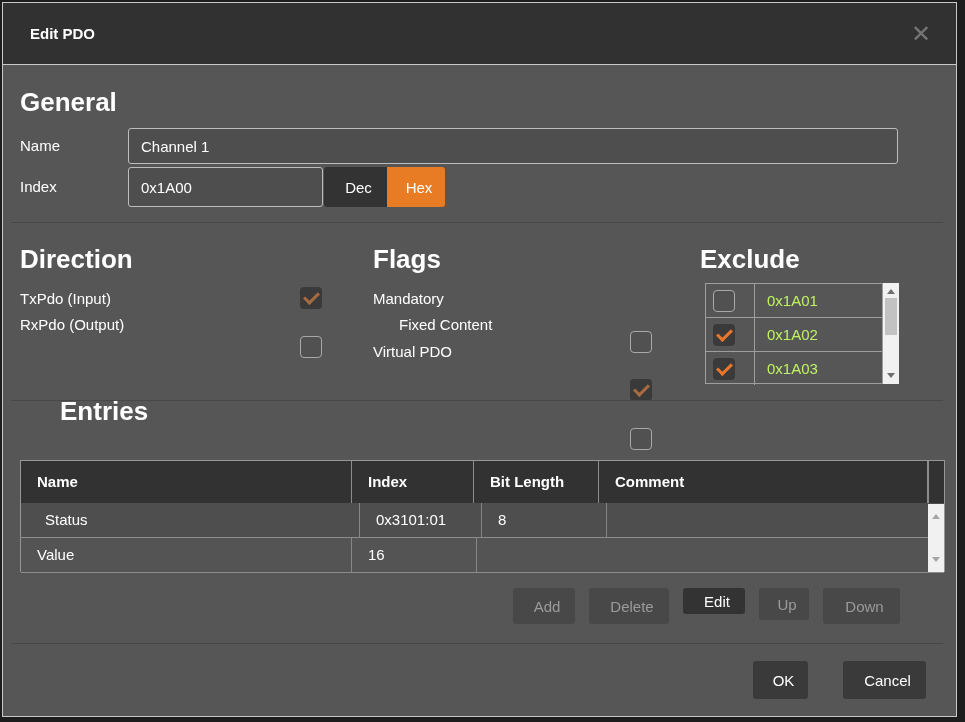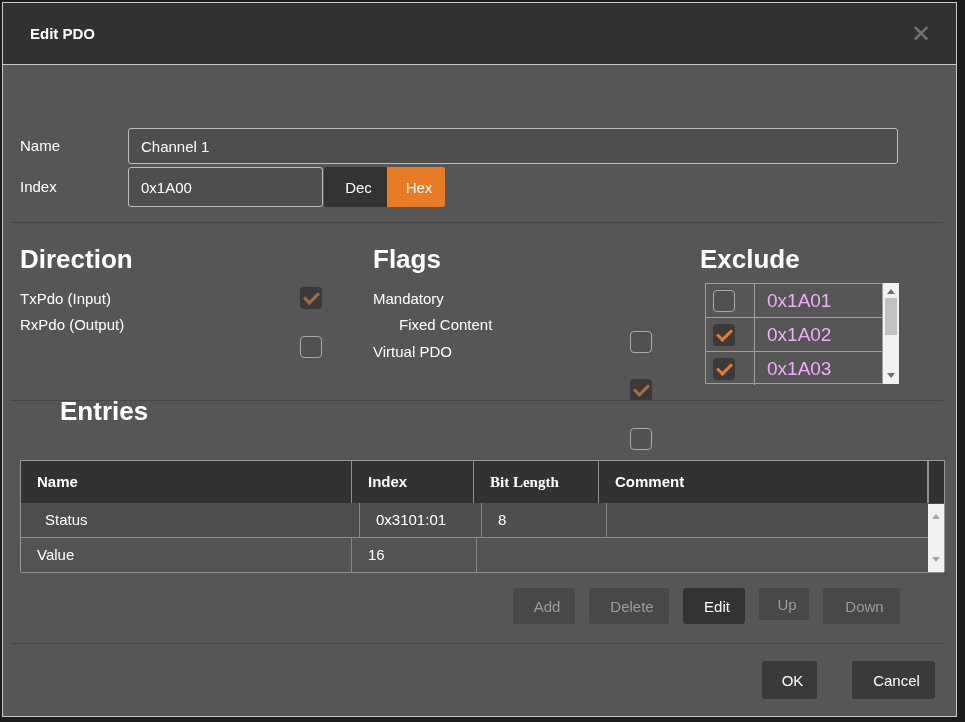--- a/index.html
+++ b/index.html
@@ -55,21 +55,21 @@
     transform:rotate(-45deg);
   }
   .cb.checked.muted::after{border-color:#a76b41;}
   .xlist{
     background:#575656;border:1px solid #9e9e9e;
   }
   .xrow{display:flex;height:33px;align-items:center;border-bottom:1px solid #9e9e9e;}
   .xrow:last-child{border-bottom:none;}
   .xcbcell{width:49px;height:33px;border-right:1px solid #9e9e9e;display:flex;align-items:center;box-sizing:border-box;}
   .xcbcell .cb{margin-left:7px;}
-  .xval{color:#f0abfc;font-size:19px;padding-left:12px;}
+  .xval{color:#bef264;font-size:15px;padding-left:12px;}
   .sbar{background:#f1f1f1;}
   .sb-thumb{position:absolute;left:2px;width:12px;background:#c2c2c2;}
   .tri-up{width:0;height:0;border-left:4px solid transparent;border-right:4px solid transparent;border-bottom:5px solid #6e6e6e;position:absolute;left:4px;}
   .tri-down{width:0;height:0;border-left:4px solid transparent;border-right:4px solid transparent;border-top:5px solid #6e6e6e;position:absolute;left:4px;}
   .etable{border:1px solid #969696;background:#555454;}
   .thead{display:flex;height:42px;background:#333232;}
   .th{color:#ffffff;font-size:15px;font-weight:bold;line-height:42px;padding-left:16px;box-sizing:border-box;border-right:1px solid #8d8d8d;}
   .th:last-child{border-right:none;}
   .trow{display:flex;height:34px;border-bottom:1px solid #8d8d8d;}
   .trow:last-child{border-bottom:none;}
@@ -80,20 +80,21 @@
 </head>
 <body>
 
 <div class="abs dialog">
 
   <div class="abs titlebar">
     <div class="abs title">Edit PDO</div>
     <div class="abs close">✕</div>
   </div>
 
+  <div class="abs heading" style="left:17px;top:83px;">General</div>
 
   <div class="abs lbl" style="left:17px;top:132px;">Name</div>
   <input class="abs input" style="left: 125px; top: 125px; width: 770px; height: 36px;" type="text" value="Channel 1">
 
   <div class="abs lbl" style="left:17px;top:173px;">Index</div>
   <input class="abs input" style="left: 125px; top: 164px; width: 195px; height: 40px;" type="text" value="0x1A00">
   <button class="abs btn btn-dark" style="left:321px;top:164px;width:63px;height:40px;border-radius:3px 0 0 3px;">Dec</button>
   <button class="abs btn btn-orange" style="left:384px;top:164px;width:58px;height:40px;border-radius:0 3px 3px 0;">Hex</button>
 
   <div class="abs divider" style="left:8px;top:219px;width:932px;"></div>
@@ -140,21 +141,21 @@
   </div>
 
   <div class="abs divider" style="left:8px;top:397px;width:932px;"></div>
 
   <div class="abs heading" style="left:17px;top:392px;margin-left:40px;">Entries</div>
 
   <div class="abs etable" style="left:17px;top:457px;width:925px;height:112px;">
     <div class="thead">
       <div class="th" style="width:331px;">Name</div>
       <div class="th" style="width:122px;">Index</div>
-      <div class="th" style="width:125px;font-family:Liberation Serif, serif;">Bit Length</div>
+      <div class="th" style="width:125px;">Bit Length</div>
       <div class="th" style="width:329px;">Comment</div>
       <div class="th" style="width:16px;padding-left:0;border-left:1px solid #8d8d8d;"></div>
     </div>
     <div class="trow row-sel">
       <div class="td" style="width:331px;">Status</div>
       <div class="td" style="width:122px;">0x3101:01</div>
       <div class="td" style="width:125px;">8</div>
       <div class="td" style="width:329px;border-right:none;"></div>
     </div>
     <div class="trow row-norm">
@@ -164,25 +165,25 @@
     </div>
     <div class="abs sbar" style="right:0;top:43px;width:16px;height:68px;">
       <div class="tri-up" style="top:10px;border-bottom-color:#a5a5a5;"></div>
       <div class="tri-down" style="bottom:10px;border-top-color:#a5a5a5;"></div>
     </div>
   </div>
 
   <div class="abs" style="top:585px;right:56px;display:flex;gap:14px;">
     <button class="btn btn-disabled" style="width:62px;height:36px;">Add</button>
     <button class="btn btn-disabled" style="width:80px;height:36px;">Delete</button>
-    <button class="btn btn-dark" style="width:62px;height:36px;">Edit</button>
+    <button class="btn btn-dark" style="width:62px;height:26px;">Edit</button>
     <button class="btn btn-disabled" style="width:50px;height:32px;">Up</button>
     <button class="btn btn-disabled" style="width:77px;height:36px;">Down</button>
   </div>
 
   <div class="abs divider" style="left:8px;top:640px;width:932px;"></div>
 
-  <div class="abs" style="top:658px;right:21px;display:flex;gap:35px;margin-left:32px;">
+  <div class="abs" style="top:658px;right:30px;display:flex;gap:35px;margin-left:32px;">
     <button class="btn btn-footer" style="width:55px;height:38px;">OK</button>
     <button class="btn btn-footer" style="width:83px;height:38px;">Cancel</button>
   </div>
 
 </div>
 
 </body></html>

